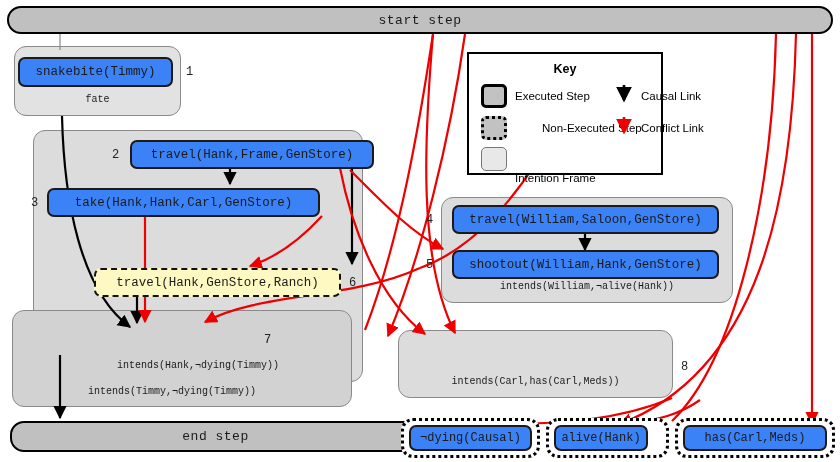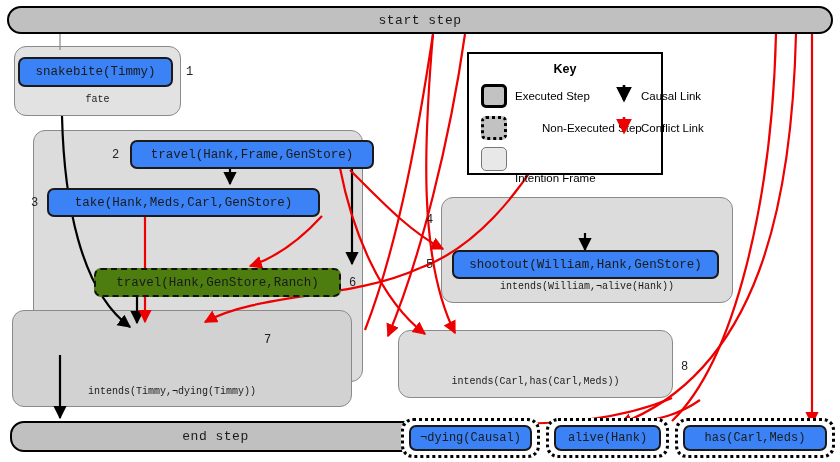--- a/index.html
+++ b/index.html
@@ -7,21 +7,21 @@
   #stage{position:relative;width:840px;height:462px;background:#ffffff;overflow:hidden;}
 
   
   .node{position:absolute;box-sizing:border-box;display:flex;align-items:center;justify-content:center;
         font-family:"Liberation Mono","DejaVu Sans Mono",monospace;color:#1a1a1a;white-space:nowrap;}
 
   .step-bar{background:#c0c0c0;border:2.5px solid #000;border-radius:14px;font-size:13px;letter-spacing:.5px;}
 
   .step{background:#3b82f6;border:2.5px solid #1a1a1a;border-radius:7px;font-size:12.5px;
         box-shadow:0 0 0 0 rgba(0,0,0,0);}
-  .step.dashed{border:2.5px dashed #111;background:#4d7c0f;}
+  .step.dashed{border:2.5px dashed #111;background:#fef9c3;}
 
   .frame{position:absolute;box-sizing:border-box;background:#dcdcdc;border:1.2px solid #8a8a8a;border-radius:12px;}
   .frame.lighter{background:#e2e2e2;}
   .frame.darker{background:#d2d2d2;}
 
   .frame-label{position:absolute;font-family:"Liberation Mono","DejaVu Sans Mono",monospace;
                font-size:10px;color:#1a1a1a;white-space:nowrap;}
 
   .idx{position:absolute;font-family:"Liberation Mono","DejaVu Sans Mono",monospace;font-size:12px;color:#222;}
 
@@ -48,20 +48,21 @@
 
 <div id="stage">
 
   <div class="frame lighter" style="left:14px;top:46px;width:167px;height:70px;"></div>
   <div class="frame-label" style="left:14px;top:94px;width:167px;text-align:center;">fate</div>
 
   <div class="frame" style="left:33px;top:130px;width:330px;height:252px;"></div>
 
   <div class="frame darker" style="left:12px;top:310px;width:340px;height:97px;"></div>
 
+  <div class="frame-label" style="left:33px;top:360px;width:330px;text-align:center;">intends(Hank,¬dying(Timmy))</div>
   <div class="frame-label" style="left:12px;top:386px;width:320px;text-align:center;">intends(Timmy,¬dying(Timmy))</div>
 
   <div class="frame" style="left:441px;top:197px;width:292px;height:106px;"></div>
   <div class="frame-label" style="left:441px;top:281px;width:292px;text-align:center;">intends(William,¬alive(Hank))</div>
 
   <div class="frame" style="left:398px;top:330px;width:275px;height:68px;"></div>
   <div class="frame-label" style="left:398px;top:376px;width:275px;text-align:center;">intends(Carl,has(Carl,Meds))</div>
 
   <svg class="links">
     <defs>
@@ -115,40 +116,41 @@
   <div class="node step-bar" style="left:7px;top:6px;width:826px;height:28px;">start step</div>
 
   <div class="node step-bar" style="left:10px;top:421px;width:411px;height:31px;">end step</div>
 
   <div class="node step" style="left:18px;top:57px;width:155px;height:30px;">snakebite(Timmy)</div>
   <div class="idx" style="left:186px;top:65px;">1</div>
 
   <div class="node step" style="left:130px;top:140px;width:244px;height:29px;">travel(Hank,Frame,GenStore)</div>
   <div class="idx" style="left:112px;top:148px;">2</div>
 
-  <div class="node step" style="left:47px;top:188px;width:273px;height:29px;">take(Hank,Meds,Carl,GenStore)</div>
+  <div class="node step" style="left:47px;top:188px;width:273px;height:29px;">take(Hank,Hank,Carl,GenStore)</div>
   <div class="idx" style="left:31px;top:196px;">3</div>
 
   <div class="node step dashed" style="left:94px;top:268px;width:247px;height:29px;">travel(Hank,GenStore,Ranch)</div>
   <div class="idx" style="left:349px;top:276px;">6</div>
 
   <div class="idx" style="left:264px;top:333px;">7</div>
 
+  <div class="node step" style="left:452px;top:205px;width:267px;height:29px;">travel(William,Saloon,GenStore)</div>
   <div class="idx" style="left:426px;top:213px;">4</div>
 
   <div class="node step" style="left:452px;top:250px;width:267px;height:29px;">shootout(William,Hank,GenStore)</div>
   <div class="idx" style="left:426px;top:258px;">5</div>
 
   <div class="idx" style="left:681px;top:360px;">8</div>
 
   <div class="dotframe" style="left:401px;top:418px;width:139px;height:40px;"></div>
   <div class="node step" style="left:409px;top:425px;width:123px;height:26px;font-size:12px;">¬dying(Causal)</div>
 
   <div class="dotframe" style="left:546px;top:418px;width:123px;height:40px;"></div>
-  <div class="node step" style="left:554px;top:425px;width:107px;height:26px;font-size:12px;">alive(Hank)</div>
+  <div class="node step" style="left:554px;top:425px;width:94px;height:26px;font-size:12px;">alive(Hank)</div>
 
   <div class="dotframe" style="left:675px;top:418px;width:160px;height:40px;"></div>
   <div class="node step" style="left:683px;top:425px;width:144px;height:26px;font-size:12px;">has(Carl,Meds)</div>
 
   <div id="keybox" style="left:467px;top:52px;width:196px;height:123px;">
     <div class="ktitle" style="top:8px;">Key</div>
 
     <div class="kswatch ks-exec" style="left:12px;top:30px;"></div>
     <div class="klabel" style="left:46px;top:36px;">Executed Step</div>
 

